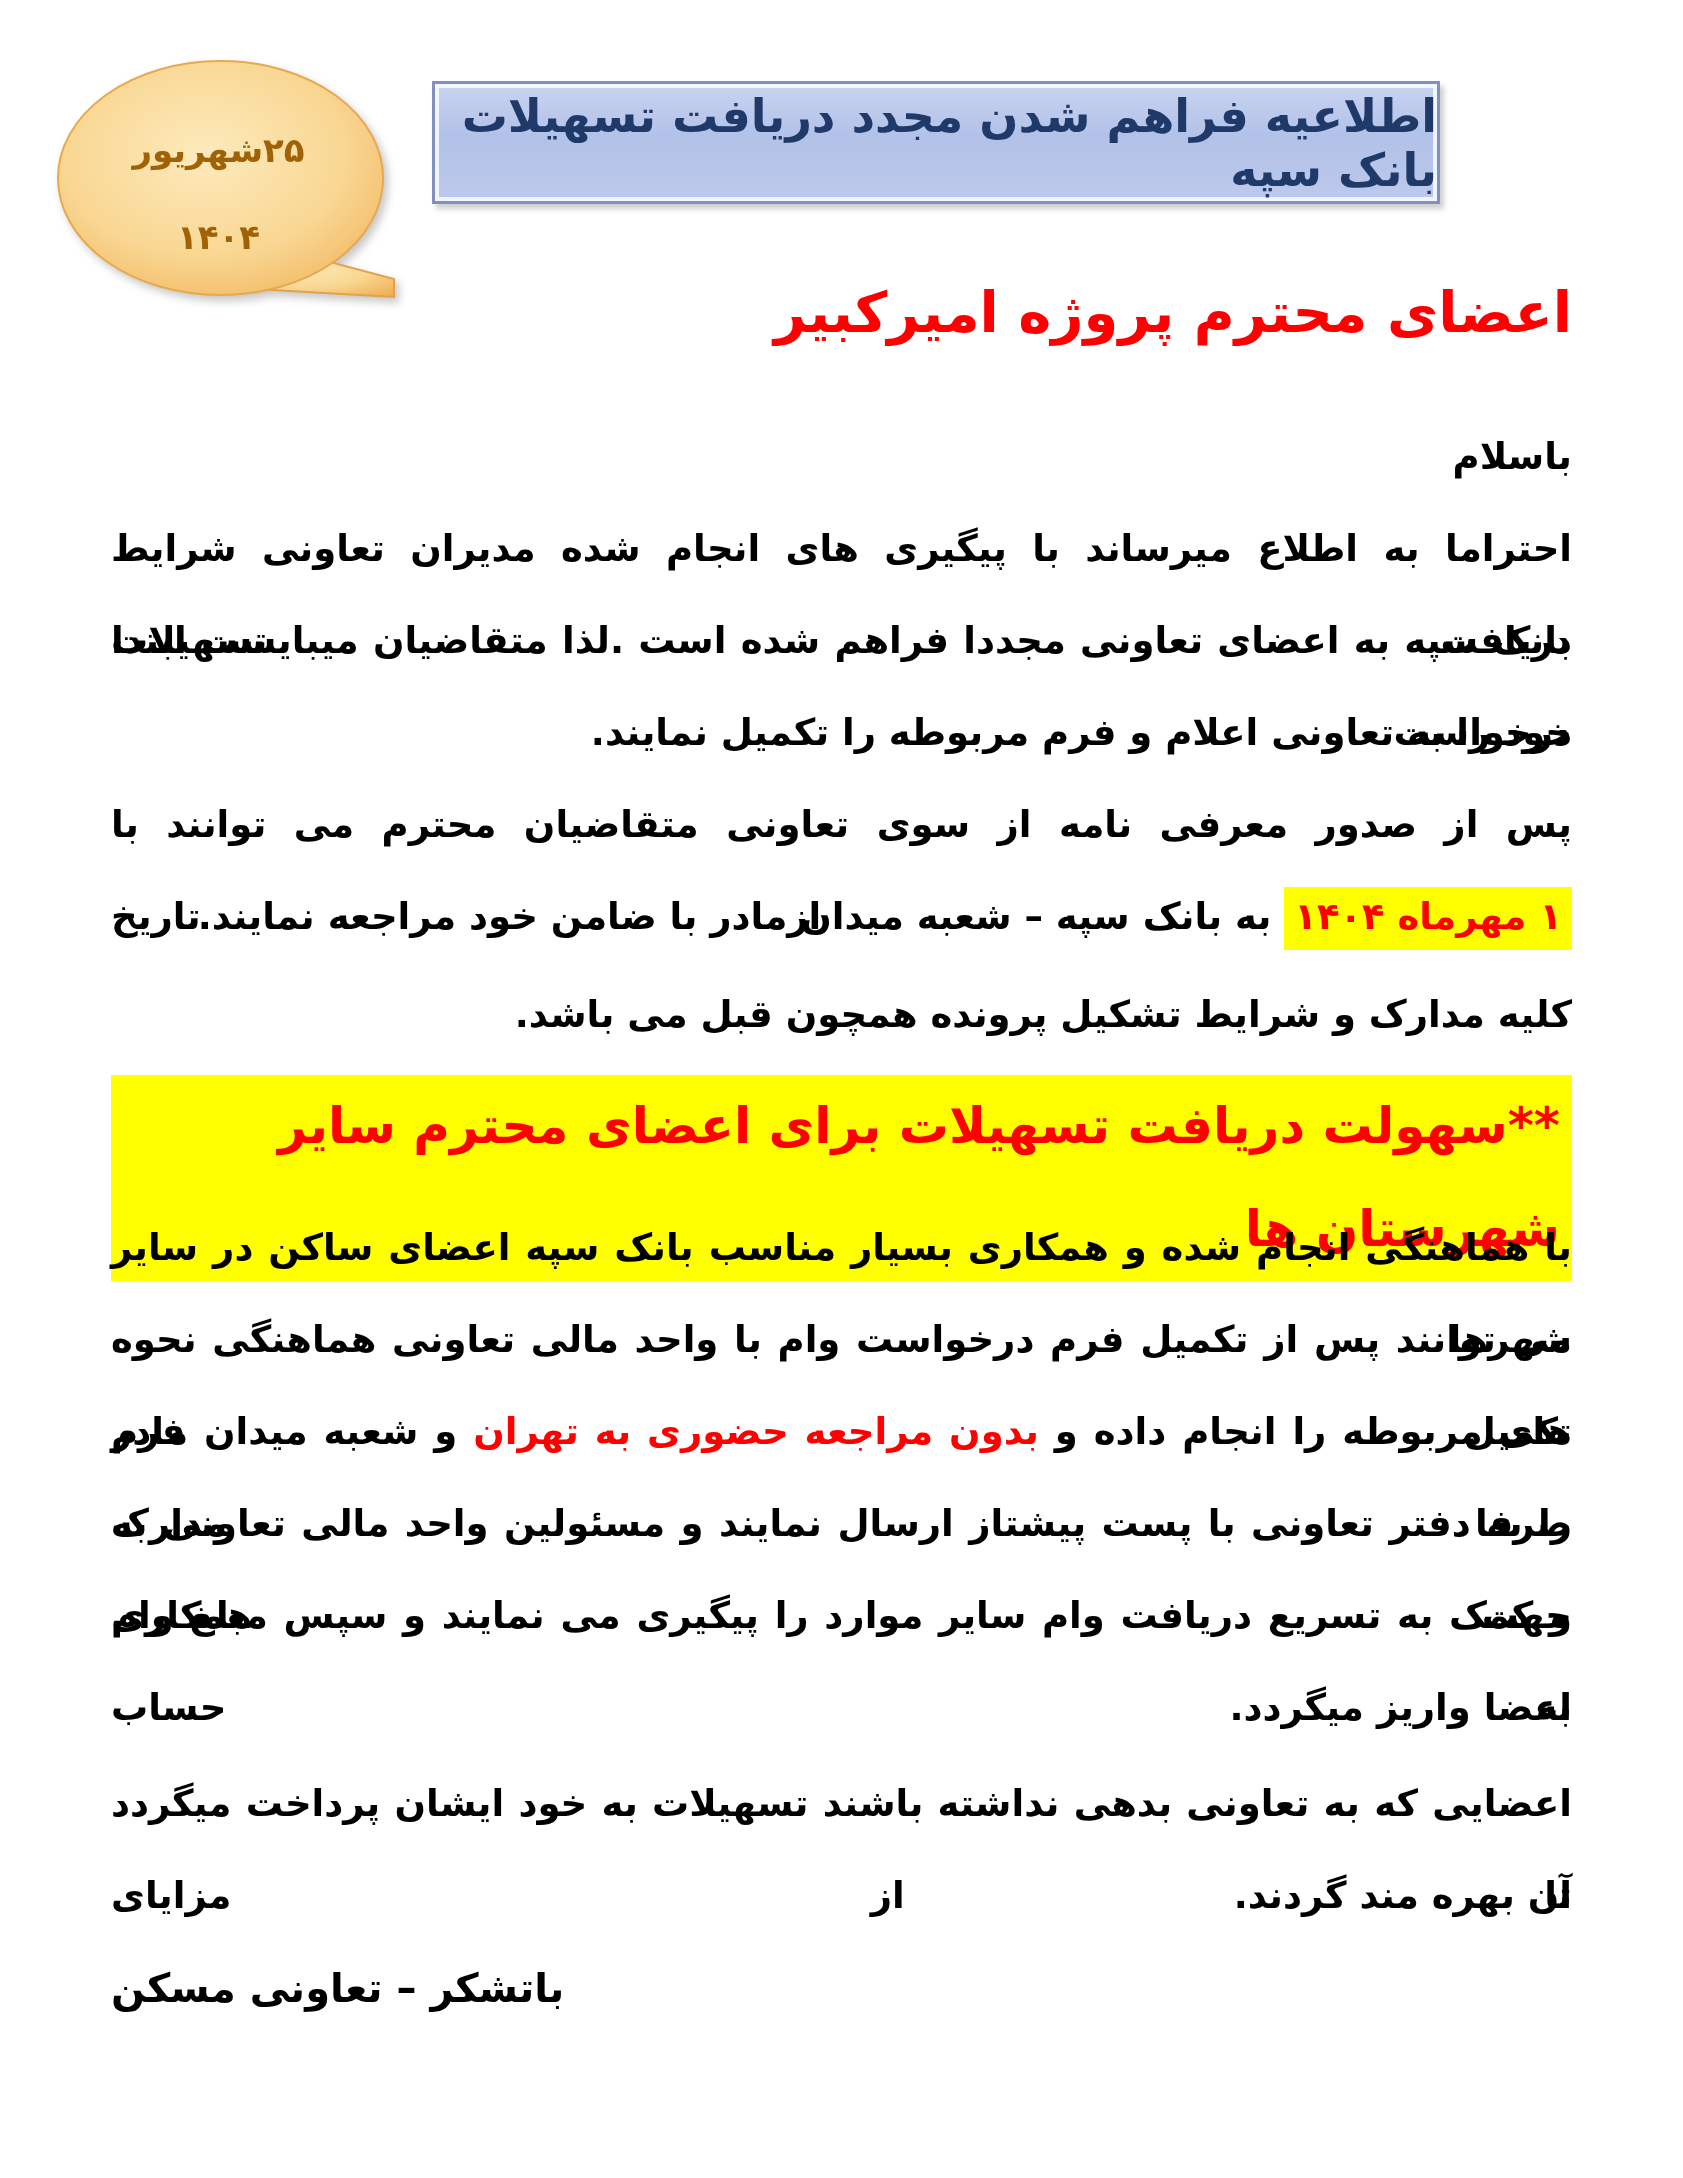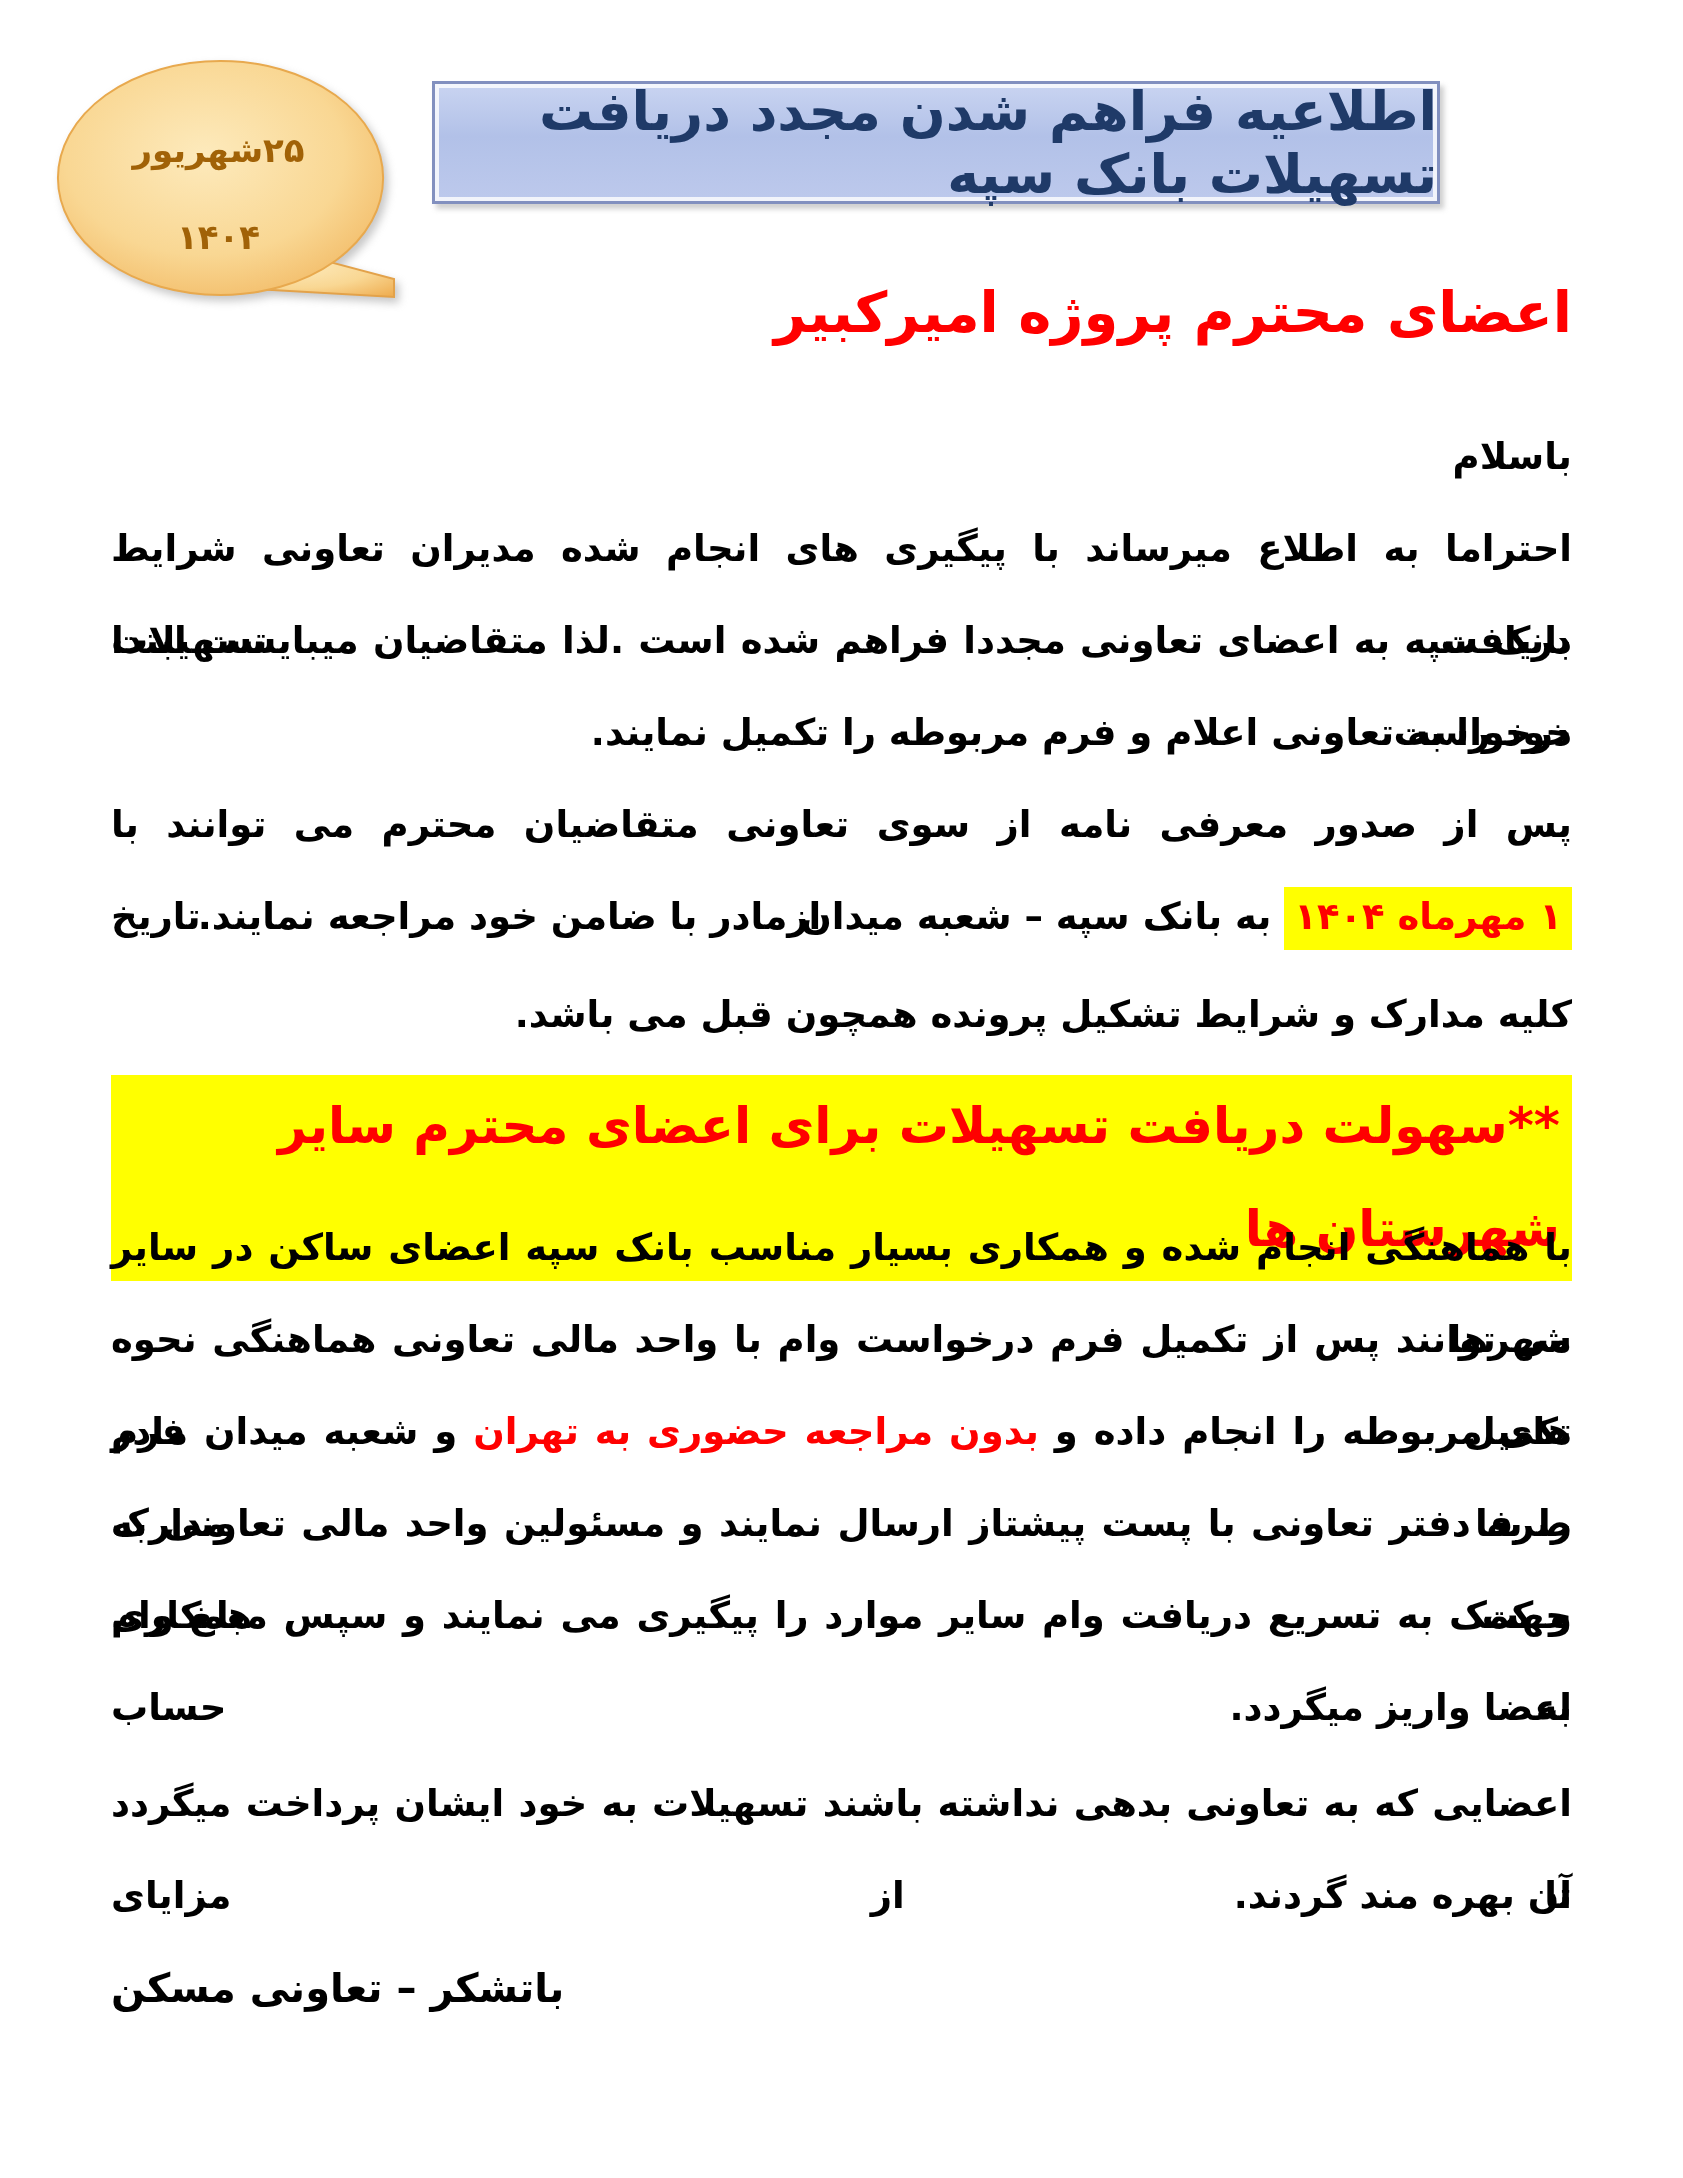--- a/index.html
+++ b/index.html
@@ -14,21 +14,21 @@
     position:absolute;left:0;top:56px;width:337px;text-align:center;
     font-size:34px;line-height:87px;color:#a16207;
   }
   
   .banner{
     position:absolute;left:432px;top:81px;width:1008px;height:123px;box-sizing:border-box;
     display:flex;align-items:center;justify-content:center;
     background:linear-gradient(180deg,#c9d4f1 0%,#b2c1e8 45%,#bdc9ec 100%);
     border:3px solid #8290bf;
     box-shadow:inset 0 0 0 4px rgba(255,255,255,.8), 4px 5px 5px rgba(150,150,150,.45);
-    color:#1f3a68;font-size:54px;
+    color:#1f3a68;font-size:46px;
   }
   
   .title{position:absolute;top:280px;right:111px;font-size:56px;color:#ff0000;letter-spacing:0;}
   
   .col{position:absolute;left:111px;top:411px;width:1461px;}
   .line{height:92px;line-height:92px;font-size:37px;}
   .full{text-align:justify;text-align-last:justify;}
   .short{}
   .heading{height:103px;line-height:103px;text-align:right;}
   .hl-head{background:#ffff00;color:#ff0000;font-size:50px;padding:0 12px;display:inline-block;}

